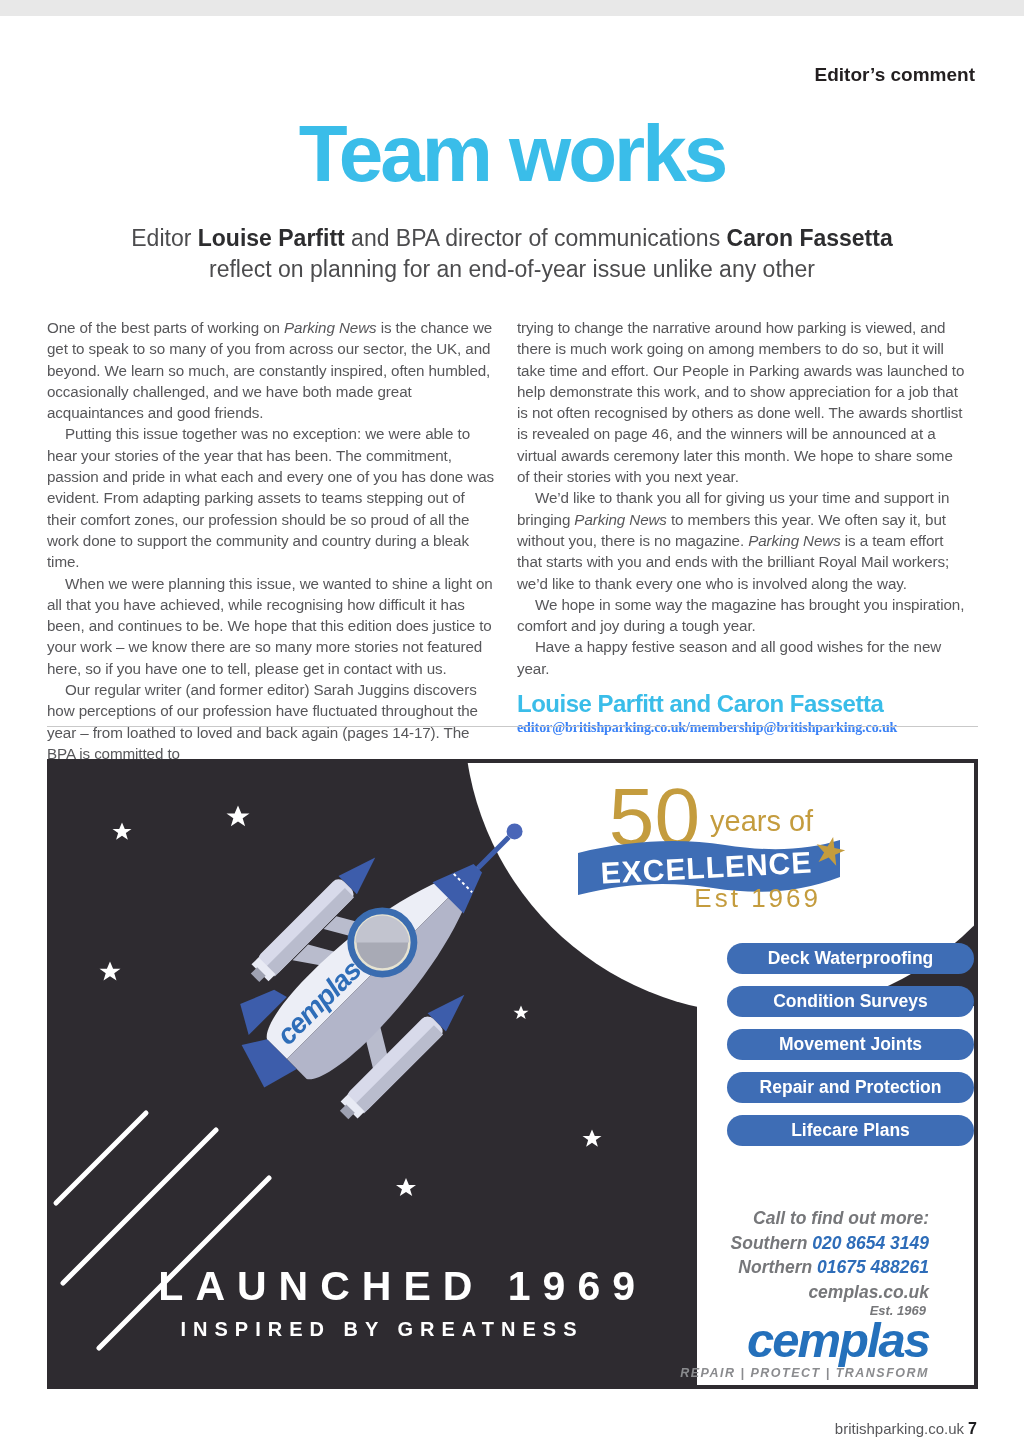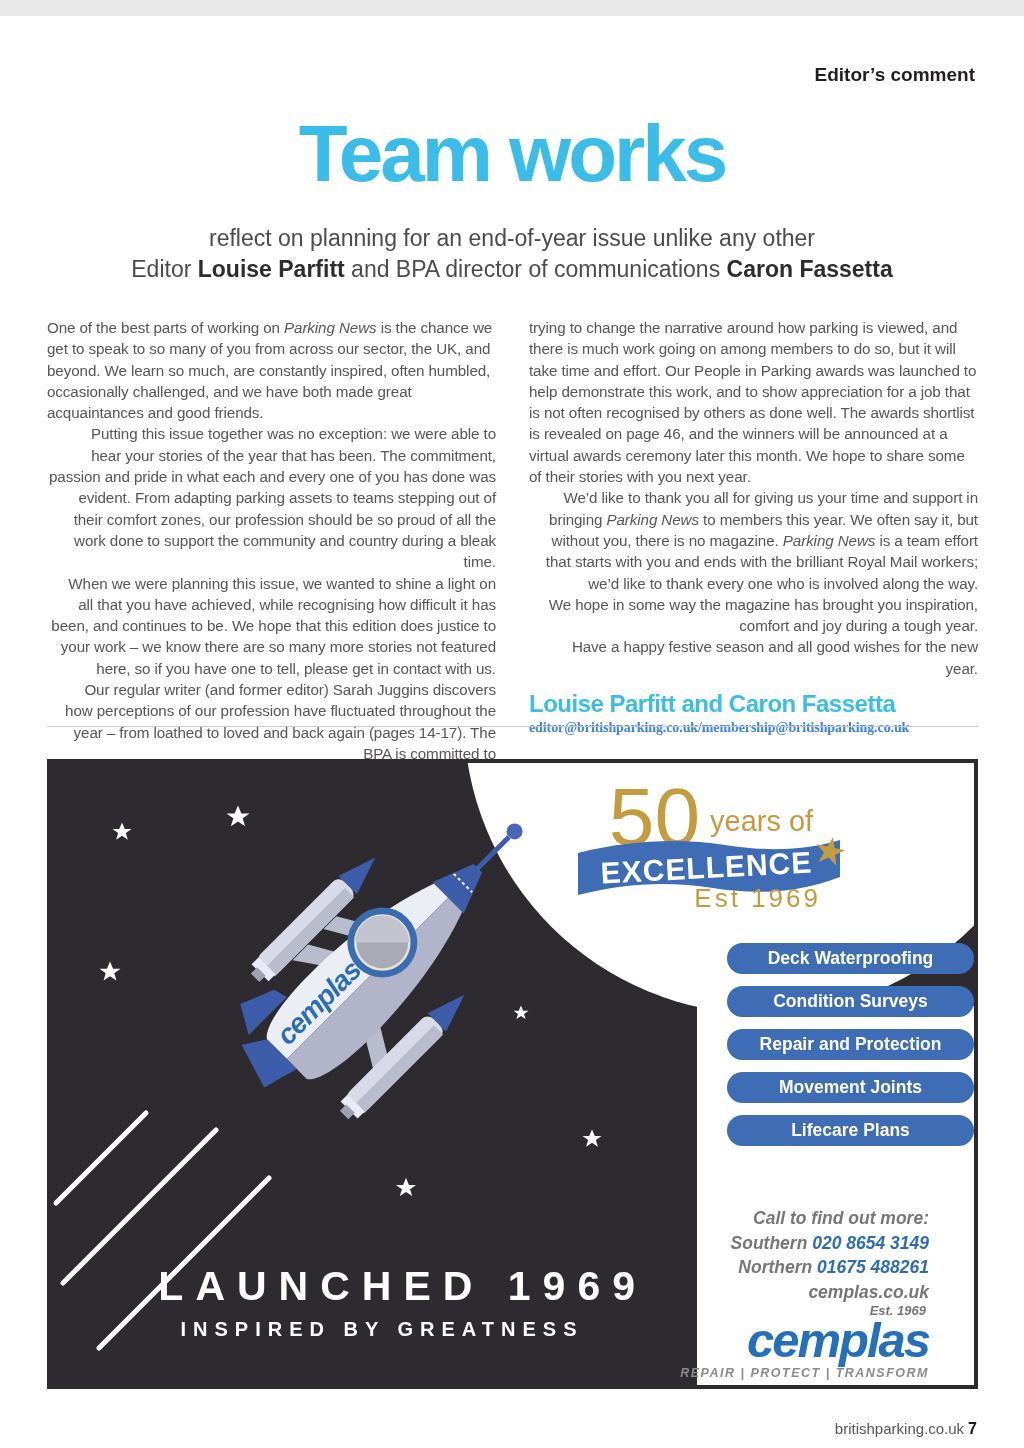--- a/index.html
+++ b/index.html
@@ -8,24 +8,24 @@
 
   
   .section-label{position:absolute;top:48px;right:49px;font-size:19px;font-weight:bold;color:#231f20;}
   .main-title{position:absolute;top:98px;left:0;width:100%;text-align:center;
               font-size:80px;font-weight:bold;letter-spacing:-3px;color:#3abde9;line-height:1;}
   .standfirst{position:absolute;top:207px;left:0;width:100%;text-align:center;
               font-size:23px;color:#4c4c4e;line-height:31px;}
   .standfirst strong{color:#2d2d2f;}
 
   
-  .columns{position:absolute;left:47px;top:301px;width:931px;display:flex;gap:33px;}
+  .columns{position:absolute;left:47px;top:301px;width:931px;display:flex;gap:21px;}
   .col{width:449px;font-size:15.2px;line-height:21.3px;color:#57575a;letter-spacing:-0.1px;}
   .col p{margin:0;}
-  .col p.ind{text-indent:18px;text-align:right;}
+  .col p.ind{text-indent:18px;}
   .col em{font-style:italic;}
   .signature-name{margin-top:14px;font-size:24px;font-weight:bold;color:#3abde9;letter-spacing:-0.5px;}
   .signature-email{margin-top:3px;font-size:14px;font-weight:bold;color:#3b82f6;font-family:Liberation Serif, serif;}
 
   .divider{position:absolute;left:47px;top:710px;width:931px;height:0;border-top:1px solid #c9c9c9;}
 
   
   .ad{position:absolute;left:47px;top:743px;width:931px;height:630px;background:#2e2b30;padding:0;}
   .ad-inner{position:absolute;left:4px;top:4px;width:923px;height:622px;background:#2e2b30;overflow:hidden;}
   .ad-svg{position:absolute;left:0;top:0;}
@@ -65,22 +65,22 @@
   .footer b{font-size:16px;color:#1d1d1f;margin-left:4px;}
 </style>
 </head>
 <body>
 
 <div class="page">
 
   <div class="section-label">Editor’s comment</div>
   <h1 class="main-title" style="margin:0;">Team works</h1>
   <div class="standfirst">
+    <div><span>Editor </span><strong>Louise Parfitt</strong><span> and BPA director of communications </span><strong>Caron Fassetta</strong></div>
     <div>reflect on planning for an end-of-year issue unlike any other</div>
-    <div><span>Editor </span><strong>Louise Parfitt</strong><span> and BPA director of communications </span><strong>Caron Fassetta</strong></div>
   </div>
 
   <div class="columns">
     <div class="col">
         <p><span>One of the best parts of working on </span><em>Parking News</em><span> is the chance we get to speak to so many of you from across our sector, the UK, and beyond. We learn so much, are constantly inspired, often humbled, occasionally challenged, and we have both made great acquaintances and good friends.</span></p>
         <p class="ind"><span>Putting this issue together was no exception: we were able to hear your stories of the year that has been. The commitment, passion and pride in what each and every one of you has done was evident. From adapting parking assets to teams stepping out of their comfort zones, our profession should be so proud of all the work done to support the community and country during a bleak time.</span></p>
         <p class="ind"><span>When we were planning this issue, we wanted to shine a light on all that you have achieved, while recognising how difficult it has been, and continues to be. We hope that this edition does justice to your work – we know there are so many more stories not featured here, so if you have one to tell, please get in contact with us.</span></p>
         <p class="ind"><span>Our regular writer (and former editor) Sarah Juggins discovers how perceptions of our profession have fluctuated throughout the year – from loathed to loved and back again (pages 14-17). The BPA is committed to</span></p>
       </div>
     <div class="col">
@@ -181,22 +181,22 @@
           <path d="M3,16 C55,3 105,1 150,8 C195,15 233,13 265,3 L265,40 C223,56 183,58 138,51 C93,44 50,46 3,58 Z" fill="#3e6db5"></path>
           <text x="132" y="41" text-anchor="middle" font-family="Liberation Sans, sans-serif" font-size="30" font-weight="bold" fill="#ffffff" letter-spacing="1" transform="rotate(-3 132 41)">EXCELLENCE</text>
         </svg>
         <span class="badge-star">★</span>
         <div class="badge-est">Est 1969</div>
       </div>
 
       <div class="pills">
           <div class="pill">Deck Waterproofing</div>
           <div class="pill">Condition Surveys</div>
+          <div class="pill">Movement Joints</div>
           <div class="pill">Repair and Protection</div>
-          <div class="pill">Movement Joints</div>
           <div class="pill">Lifecare Plans</div>
         </div>
 
       <div class="contact">
         <div>Call to find out more:</div>
         <div>
           <span>Southern </span><span class="phone">020 8654 3149</span>
         </div>
         <div>
           <span>Northern </span><span class="phone">01675 488261</span>

